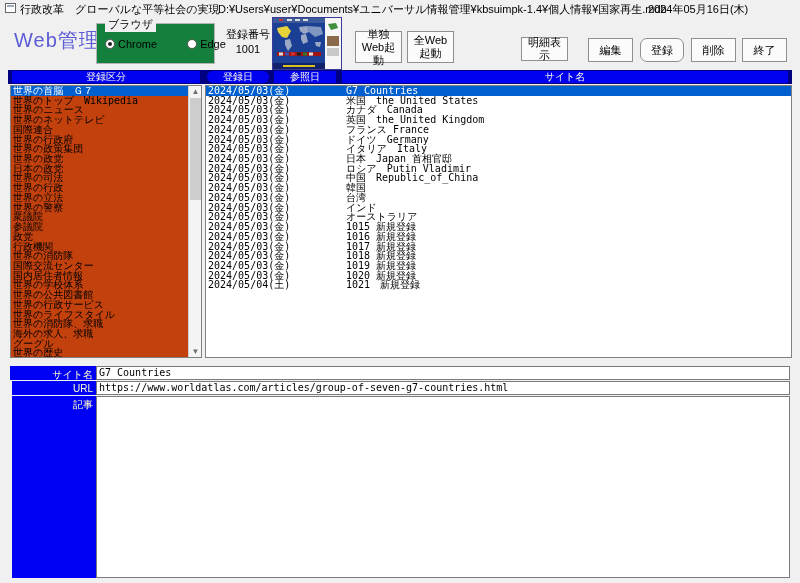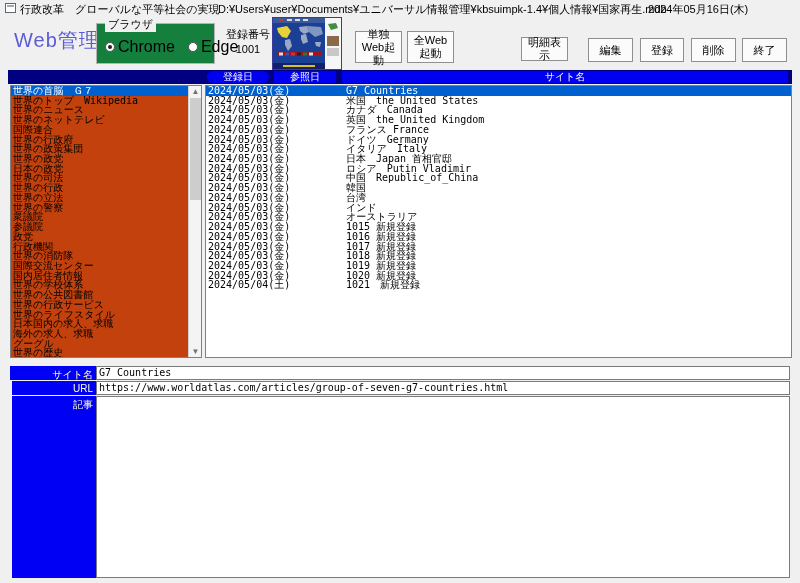--- a/index.html
+++ b/index.html
@@ -15,36 +15,36 @@
   .tb-path  { left:218px; }
   .tb-date  { left:648px; }
 
   
   .win { position:absolute; left:0; top:17px; width:800px; height:566px; background:#f0f0f0; }
 
   .main-title { position:absolute; left:14px; top:10px; font-size:20px; color:#5b5bd6; letter-spacing:1px; }
 
   .groupbox { position:absolute; left:96px; top:6px; width:119px; height:41px; border:1px solid #b4b4b4; background:#15803d; }
   .groupbox .legend { position:absolute; left:8px; top:-7px; background:#f0f0f0; padding:0 3px; font-size:11px; }
-  .radio-row { position:absolute; left:8px; top:14px; display:flex; gap:13px; font-size:16px; white-space:nowrap; }
+  .radio-row { position:absolute; left:8px; top:14px; display:flex; gap:30px; font-size:11px; white-space:nowrap; }
   .radio { display:flex; align-items:center; gap:3px; }
   .rdot { width:10px; height:10px; border:1px solid #555; border-radius:50%; background:#fff; position:relative; }
   .rdot.on::after { content:""; position:absolute; left:2px; top:2px; width:4px; height:4px; border-radius:50%; background:#222; }
 
   .regno { position:absolute; left:222px; top:10px; width:52px; text-align:center; font-size:11px; line-height:15px; }
 
   .thumb { position:absolute; left:272px; top:0px; width:70px; height:53px; border:1px solid #3a3a9a; background:#fff; }
 
   .btn { position:absolute; background:#fbfbfb; border:1px solid #8f8f8f; font-size:11px; text-align:center; display:flex; align-items:center; justify-content:center; line-height:13px; padding:1px; font-family:"Liberation Sans",sans-serif; cursor:default; }
   .btn-tall { height:32px; width:47px; top:14px; }
   #btn-single { left:355px; }
   #btn-all    { left:407px; }
   #btn-detail { left:505px; top:20px; width:47px; height:24px;margin-left:16px; }
   #btn-edit   { left:588px; top:21px; width:45px; height:24px; }
-  #btn-reg    { left:640px; top:21px; width:44px; height:24px; }
+  #btn-reg    { left:640px; top:21px; width:44px; height:24px;border-radius:7px; }
   #btn-del    { left:691px; top:21px; width:45px; height:24px; }
   #btn-exit   { left:742px; top:21px; width:45px; height:24px; }
 
   
   .lv-header { position:absolute; left:8px; top:53px; width:784px; height:14px; background:#000080; }
   .lv-hcell { position:absolute; top:1px; height:12px; background:#0000f0; color:#fdfdea; font-size:10px; text-align:center; line-height:12px; overflow:hidden; }
   .hc0 { left:4px;   width:188px; }
   .hc1 { left:199px; width:62px;border-radius:6px; }
   .hc2 { left:266px; width:62px; }
   .hc3 { left:334px; width:446px; }
@@ -141,20 +141,21 @@
 
   <button class="btn btn-tall" id="btn-single">単独Web起動</button>
   <button class="btn btn-tall" id="btn-all">全Web起動</button>
   <button class="btn" id="btn-detail">明細表示</button>
   <button class="btn" id="btn-edit">編集</button>
   <button class="btn" id="btn-reg">登録</button>
   <button class="btn" id="btn-del">削除</button>
   <button class="btn" id="btn-exit">終了</button>
 
   <div class="lv-header">
+    <div class="lv-hcell hc0">登録区分</div>
     <div class="lv-hcell hc1">登録日</div>
     <div class="lv-hcell hc2">参照日</div>
     <div class="lv-hcell hc3">サイト名</div>
   </div>
 
   <div class="catbox">
     <div id="cat-items" style="margin-right:13px;">
         <div class="cat-item sel">世界の首脳　Ｇ７</div>
         <div class="cat-item">世界のトップ　Wikipedia</div>
         <div class="cat-item">世界のニュース</div>
@@ -172,21 +173,21 @@
         <div class="cat-item">参議院</div>
         <div class="cat-item">政党</div>
         <div class="cat-item">行政機関</div>
         <div class="cat-item">世界の消防隊</div>
         <div class="cat-item">国際交流センター</div>
         <div class="cat-item">国内居住者情報</div>
         <div class="cat-item">世界の学校体系</div>
         <div class="cat-item">世界の公共図書館</div>
         <div class="cat-item">世界の行政サービス</div>
         <div class="cat-item">世界のライフスタイル</div>
-        <div class="cat-item">日本国内の求人、求職</div>
+        <div class="cat-item">世界の消防隊、求職</div>
         <div class="cat-item">海外の求人、求職</div>
         <div class="cat-item">グーグル</div>
         <div class="cat-item">世界の歴史</div>
       </div>
     <div class="vscroll">
       <div class="vs-up">▲</div>
       <div class="vs-thumb"></div>
       <div class="vs-down">▼</div>
     </div>
   </div>

